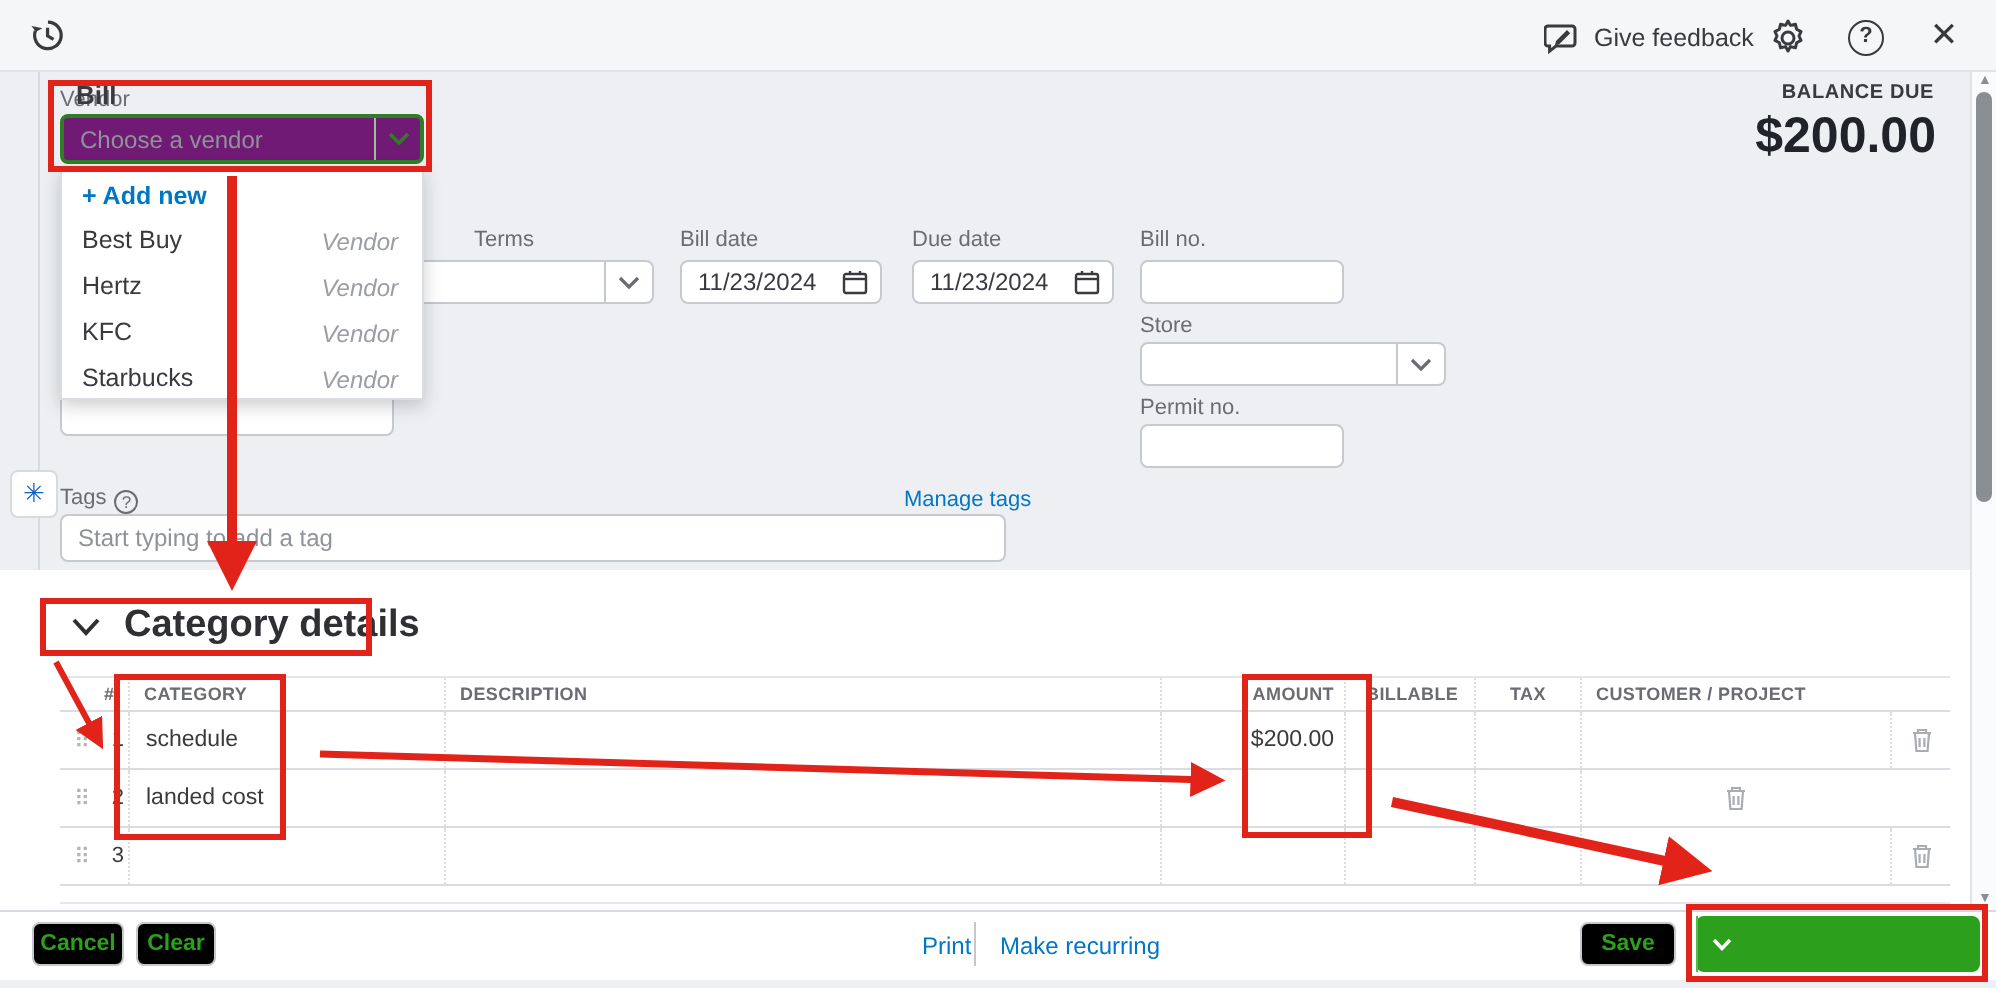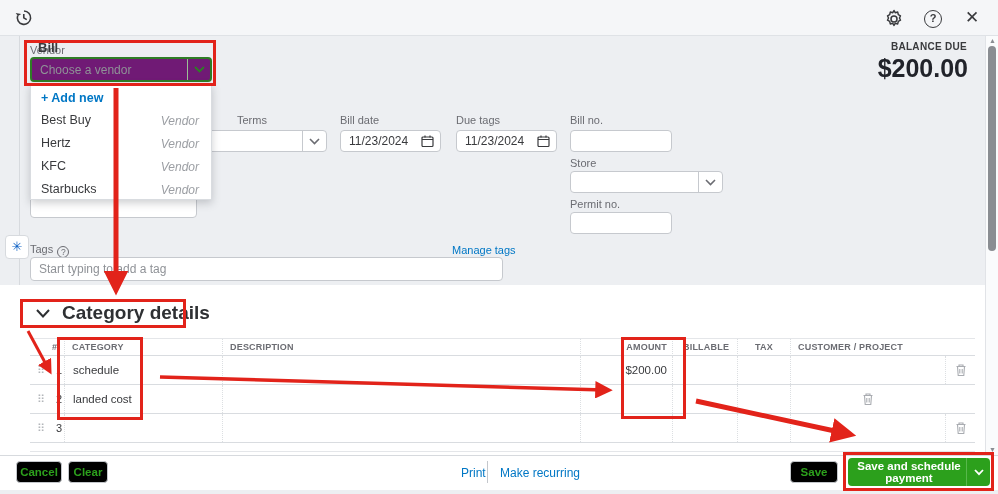--- a/index.html
+++ b/index.html
@@ -90,20 +90,27 @@
 
 <div id="app">
 
   <div class="topbar">
     <svg class="history-icon" viewBox="0 0 20 20">
       <path d="M10.5 3.2 a7 7 0 1 1 -6.6 4.6" fill="none" stroke="#393a3d" stroke-width="1.7"></path>
       <path d="M1.8 5.2 l2.4 3.1 3.4-1.9 z" fill="#393a3d"></path>
       <path d="M10.3 6.2 v4.2 l3.1 1.9" fill="none" stroke="#393a3d" stroke-width="1.7"></path>
     </svg>
     <div class="app-title">Bill</div>
+    <div class="feedback">
+      <svg width="18" height="17" viewBox="0 0 18 17">
+        <path d="M2 2 h12 a1.5 1.5 0 0 1 1.5 1.5 v7 a1.5 1.5 0 0 1 -1.5 1.5 h-8 l-3.2 2.6 v-2.6 h-0.8 a1.5 1.5 0 0 1 -1.5 -1.5 v-7 A1.5 1.5 0 0 1 2 2 z" fill="none" stroke="#393a3d" stroke-width="1.5"></path>
+        <path d="M6 9.5 l5.5-5.5 1.6 1.6 -5.5 5.5 -2.1 .5 z" fill="#393a3d"></path>
+      </svg>
+      <span>Give feedback</span>
+    </div>
     <svg class="gear" viewBox="0 0 20 20">
       <path d="M10 1.5 l1.2 2.2 2.5-.6 .6 2.5 2.2 1.2 -1 2.2 1 2.2 -2.2 1.2 -.6 2.5 -2.5-.6 -1.2 2.2 -1.2-2.2 -2.5 .6 -.6-2.5 -2.2-1.2 1-2.2 -1-2.2 2.2-1.2 .6-2.5 2.5 .6 z" fill="none" stroke="#393a3d" stroke-width="1.5" stroke-linejoin="round"></path>
       <circle cx="10" cy="10" r="3" fill="none" stroke="#393a3d" stroke-width="1.5"></circle>
     </svg>
     <div class="help">?</div>
     <div class="close-x">✕</div>
   </div>
 
   <div class="left-rail"></div>
   <div class="scrollbar">
@@ -160,21 +167,21 @@
   <div class="inputbox" style="left:340px; top:130px; width:101px; height:22px;">
     <input readonly="" value="11/23/2024" style="">
     <svg class="cal-ic" width="13" height="13" viewBox="0 0 13 13">
         <rect x="1" y="2.5" width="11" height="9.5" rx="1" fill="none" stroke="#393a3d" stroke-width="1.2"></rect>
         <line x1="1" y1="5" x2="12" y2="5" stroke="#393a3d" stroke-width="1.2"></line>
         <line x1="4" y1="1" x2="4" y2="3" stroke="#393a3d" stroke-width="1.2"></line>
         <line x1="9" y1="1" x2="9" y2="3" stroke="#393a3d" stroke-width="1.2"></line>
       </svg>
   </div>
 
-  <div class="f-label" style="left:456px; top:114px;">Due tags</div>
+  <div class="f-label" style="left:456px; top:114px;">Due date</div>
   <div class="inputbox" style="left:456px; top:130px; width:101px; height:22px;">
     <input readonly="" value="11/23/2024" style="">
     <svg class="cal-ic" width="13" height="13" viewBox="0 0 13 13">
         <rect x="1" y="2.5" width="11" height="9.5" rx="1" fill="none" stroke="#393a3d" stroke-width="1.2"></rect>
         <line x1="1" y1="5" x2="12" y2="5" stroke="#393a3d" stroke-width="1.2"></line>
         <line x1="4" y1="1" x2="4" y2="3" stroke="#393a3d" stroke-width="1.2"></line>
         <line x1="9" y1="1" x2="9" y2="3" stroke="#393a3d" stroke-width="1.2"></line>
       </svg>
   </div>
 
@@ -272,21 +279,20 @@
   <div class="tbl-tail"></div>
 
   <div class="footer"></div>
   <button class="btn" style="left:16px; top:461px; width:46px; z-index:7;">Cancel</button>
   <button class="btn" style="left:68px; top:461px; width:40px; z-index:7;">Clear</button>
   <span class="link" style="left:461px; top:466px; z-index:7;">Print</span>
   <div class="v-div" style="z-index:7;"></div>
   <span class="link" style="left:500px; top:466px; z-index:7;">Make recurring</span>
   <button class="btn" style="left:790px; top:461px; width:48px; z-index:7;">Save</button>
   <div class="btn-green">
-    <span class="main">Save and schedule payment</span>
     <span class="split">
       <svg width="10" height="7" viewBox="0 0 10 7">
           <polyline points="1,1 5,5.2 9,1" fill="none" stroke="#ffffff" stroke-width="1.8"></polyline>
         </svg>
     </span>
   </div>
 
   <div class="ann" style="left:24px; top:40px; width:192px; height:46px;"></div>
   <div class="ann" style="left:20px; top:299px; width:166px; height:29px;"></div>
   <div class="ann" style="left:57px; top:337px; width:86px; height:83px;"></div>

